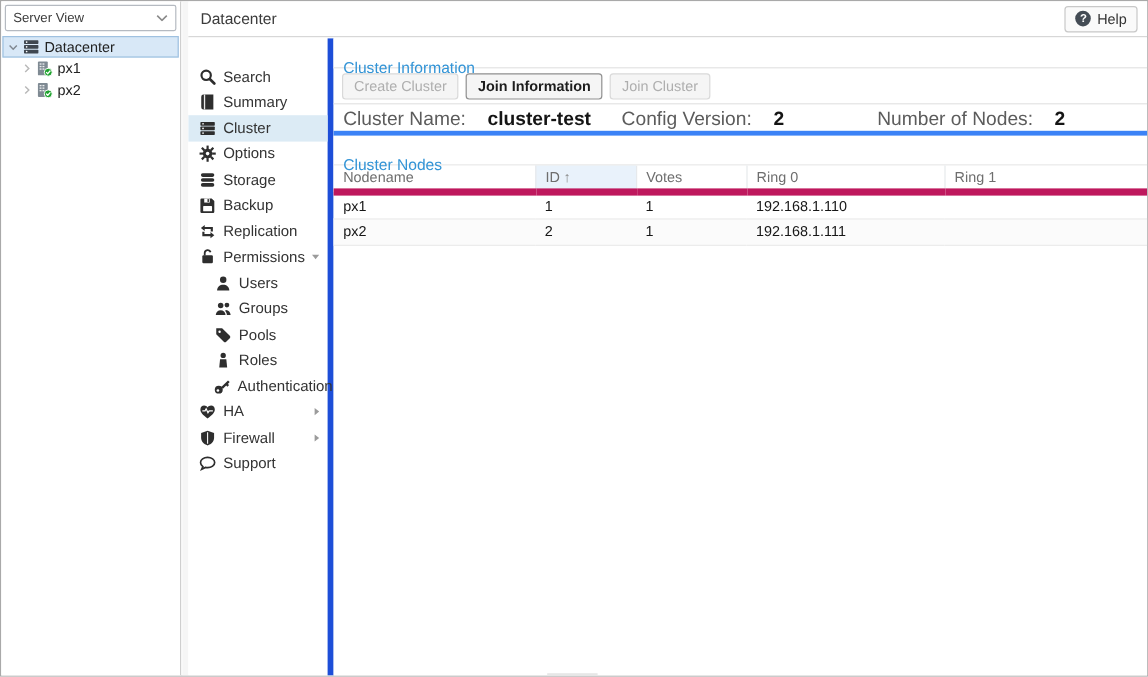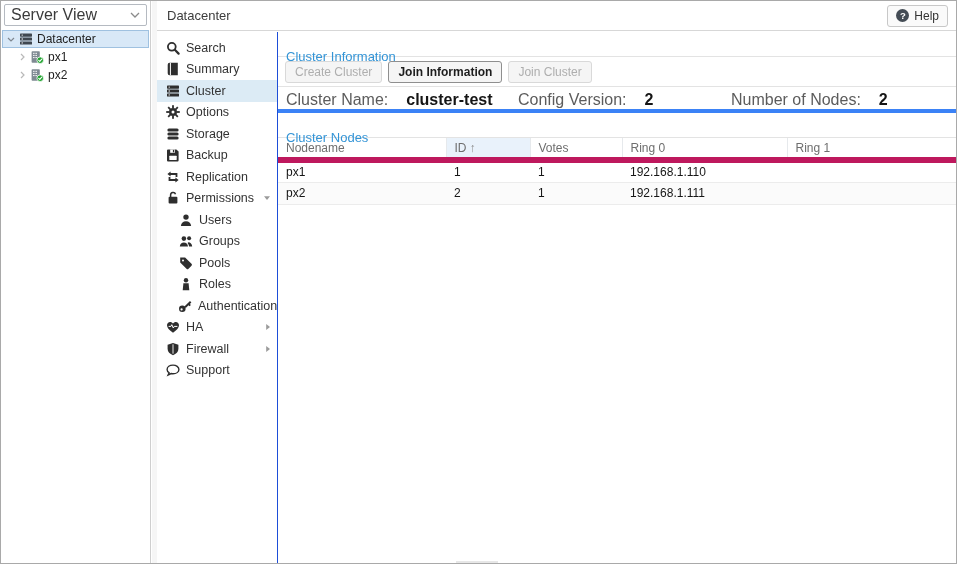--- a/index.html
+++ b/index.html
@@ -5,21 +5,21 @@
   * { box-sizing: border-box; margin: 0; padding: 0; }
   html,body { width: 957px; height: 564px; background: #fff;
     font-family: "Liberation Sans", "DejaVu Sans", sans-serif; color: #3b3b3b; }
   .window { position: relative; width: 957px; height: 564px;
     border: 1px solid #a9a9a9; background: #fff; overflow: hidden; }
 
   
   .tree-panel { position: absolute; left: 0; top: 0; width: 150px; height: 100%;
     background: #fff; border-right: 1px solid #cfcfcf; }
   .combo { margin: 3px; height: 22px; border: 1px solid #b5bac1; border-radius: 2px;
-    display: flex; align-items: center; padding: 0 6px; font-size: 16px; color: #3b3b3b;
+    display: flex; align-items: center; padding: 0 6px; font-size: 11px; color: #3b3b3b;
     background: #fff; cursor: default; }
   .combo .lbl { flex: 1; }
   .tree { margin-top: 4px; }
   .tree-row { height: 18px; display: flex; align-items: center; font-size: 12px;
     color: #222; padding-left: 3px; }
   .tree-row.selected { background: #d8e8f7; border: 1px solid #9fc1e0; margin: 0 1px;
     padding-left: 2px; }
   .tree-row.child { padding-left: 15px; }
   .tree-row .caret { width: 12px; display: inline-flex; justify-content: center; }
   .tree-row .nicon { margin: 0 4px 0 2px; display: inline-flex; }
@@ -32,21 +32,21 @@
     background: #fff; border-bottom: 1px solid #d7d7d7; display: flex; align-items: center; }
   .topbar-title { margin-left: 10px; font-size: 13px; color: #3c3c3c; }
   .help-btn { margin-left: auto; margin-right: 8px; display: inline-flex; align-items: center;
     gap: 5px; padding: 3px 8px; font-size: 12px; color: #333; background: #fafafa;
     border: 1px solid #c8c8c8; border-radius: 3px; font-family: inherit; cursor: pointer; }
   .q-icon { width: 13px; height: 13px; border-radius: 50%; background: #444c55; color: #fff;
     font-size: 9.5px; font-weight: bold; line-height: 13px; text-align: center; display: inline-block; }
 
   
   .sidebar { position: absolute; left: 156px; top: 31px; width: 121px; bottom: 0;
-    background: #fff; border-right: 1px solid #1d4ed8; padding-top: 5px; }
+    background: #fff; border-right: 5px solid #1d4ed8; padding-top: 21px; }
   .side-item { height: 21.5px; display: flex; align-items: center; padding: 0 6px 0 8px;
     font-size: 12.5px; color: #333; cursor: pointer; }
   .side-item.indent { padding-left: 21px; }
   .side-item.selected { background: #dcebf5; }
   .side-item .sicon { width: 15px; margin-right: 6px; display: inline-flex; color: #2e2e2e;
     justify-content: center; }
   .side-item .arrow { margin-left: auto; display: inline-flex; }
 
   
   .main { position: absolute; left: 277px; top: 31px; right: 0; bottom: 0; background: #fff; }

